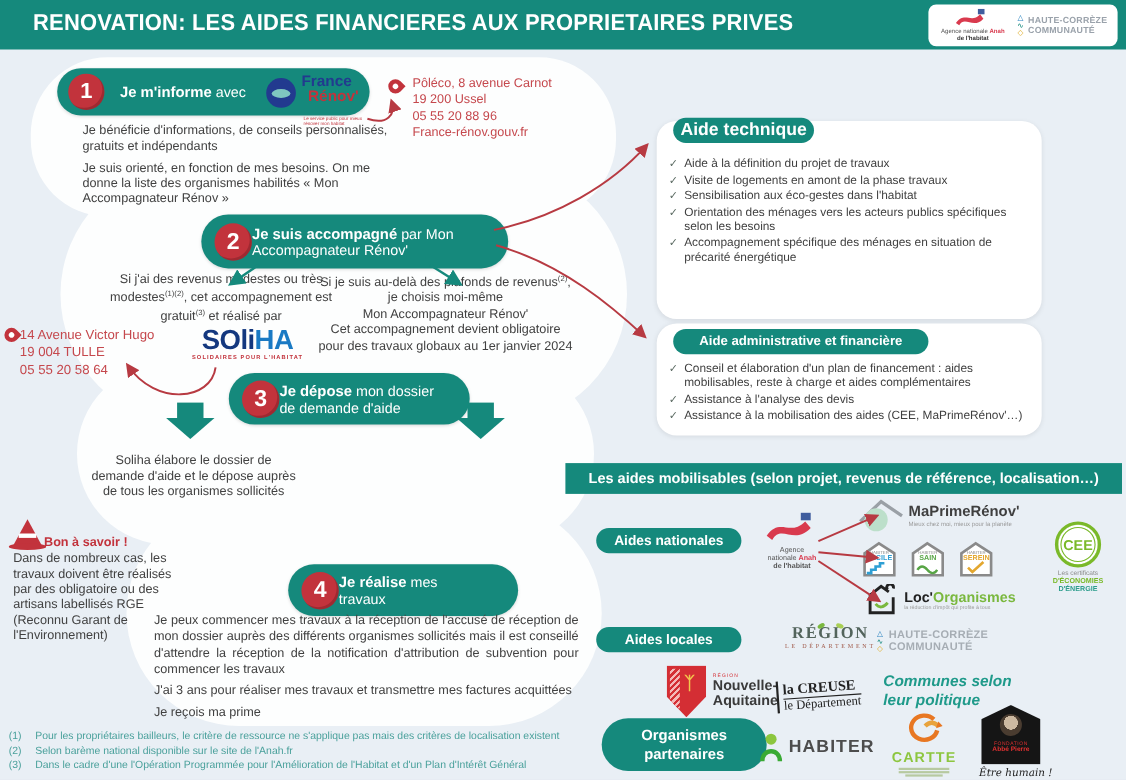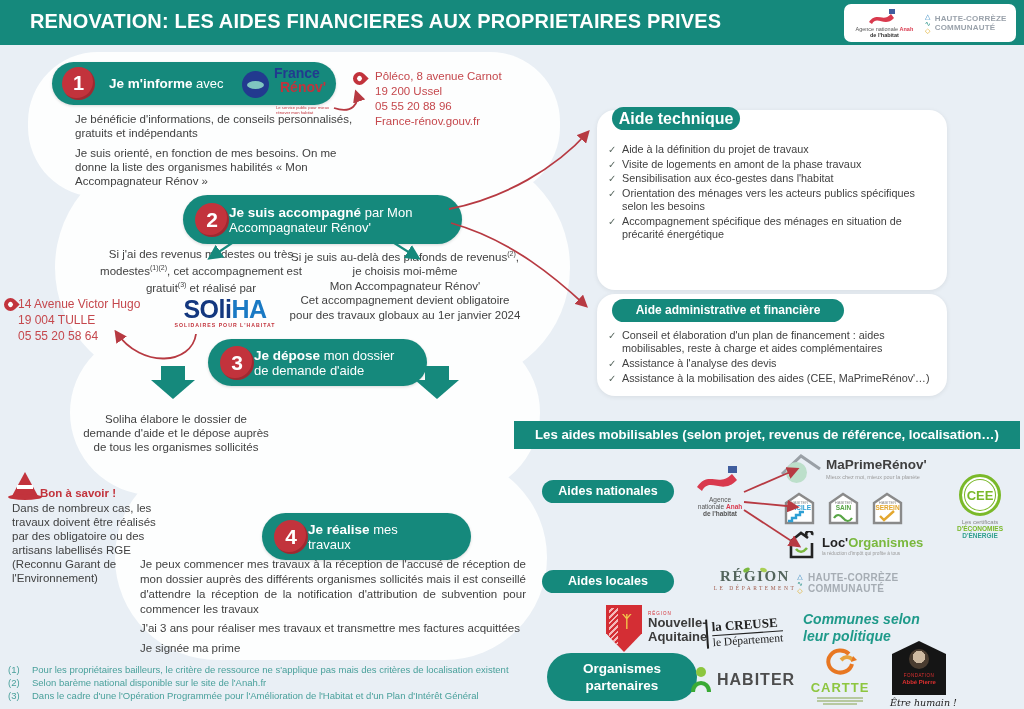--- a/index.html
+++ b/index.html
@@ -169,21 +169,21 @@
   <div class="abs" style="left:40px;top:487px;font-size:11.5px;font-weight:bold;color:#c2333c;">Bon à savoir !</div>
   <div class="abs body-p" style="left:12px;top:501px;width:144px;line-height:14px;">Dans de nombreux cas, les travaux doivent être réalisés par des obligatoire ou des artisans labellisés RGE (Reconnu Garant de l'Environnement)</div>
 
   <div class="pill" style="left:262px;top:513px;width:193px;height:47px;padding:0 8px;">
     <div class="stepnum" style="width:34px;height:34px;font-size:21px;margin-left:4px;">4</div>
     <div class="ptxt"><b>Je réalise</b><span> mes</span><br>
       <span>travaux</span></div>
   </div>
   <div class="abs body-p" style="left:140px;top:557px;width:386px;line-height:15px;text-align:justify;">Je peux commencer mes travaux à la réception de l'accusé de réception de mon dossier auprès des différents organismes sollicités mais il est conseillé d'attendre la réception de la notification d'attribution de subvention pour commencer les travaux</div>
   <div class="abs body-p" style="left:140px;top:621px;width:392px;">J'ai 3 ans pour réaliser mes travaux et transmettre mes factures acquittées</div>
-  <div class="abs body-p" style="left:140px;top:641px;width:300px;">Je signée ma prime</div>
+  <div class="abs body-p" style="left:140px;top:641px;width:300px;">Je reçois ma prime</div>
 
   <div class="foot">
     <div class="row">
         <span class="n">(1)</span>
         <span>Pour les propriétaires bailleurs, le critère de ressource ne s'applique pas mais des critères de localisation existent</span>
       </div>
     <div class="row">
         <span class="n">(2)</span>
         <span>Selon barème national disponible sur le site de l'Anah.fr</span>
       </div>

